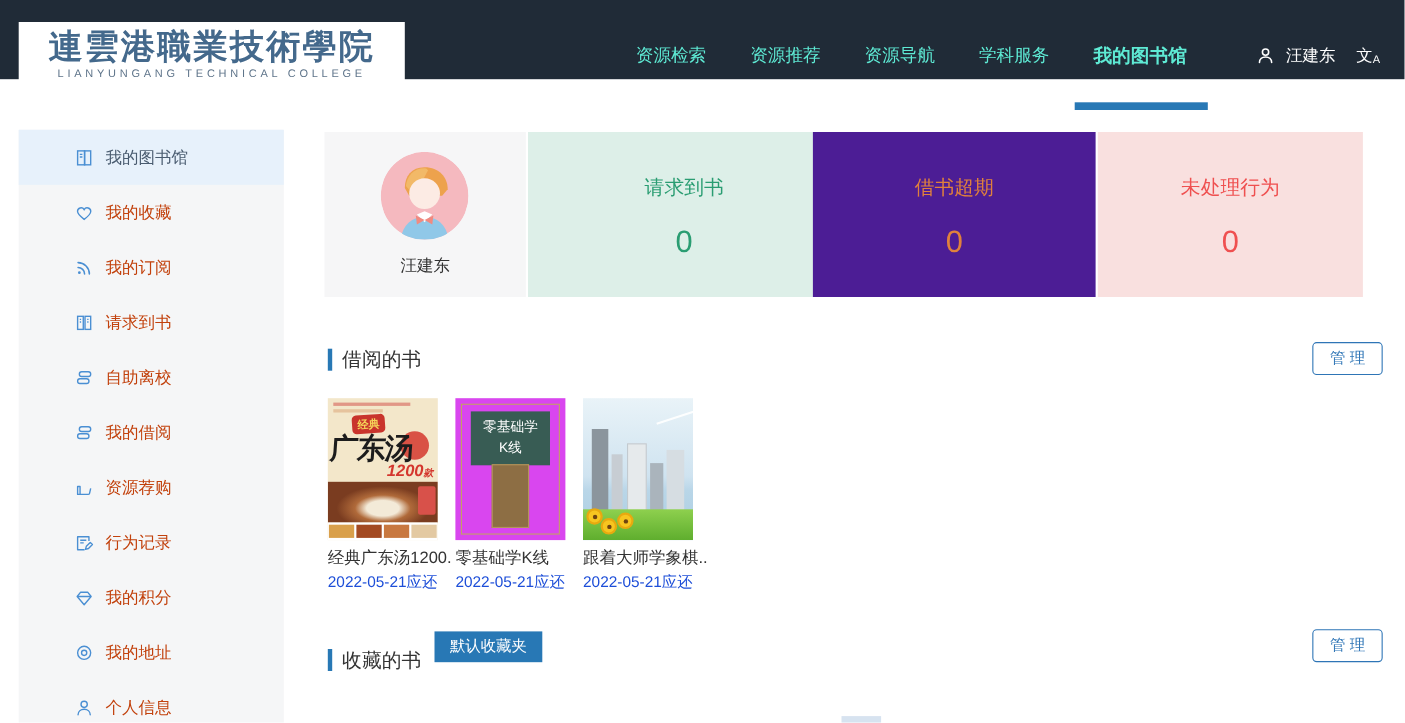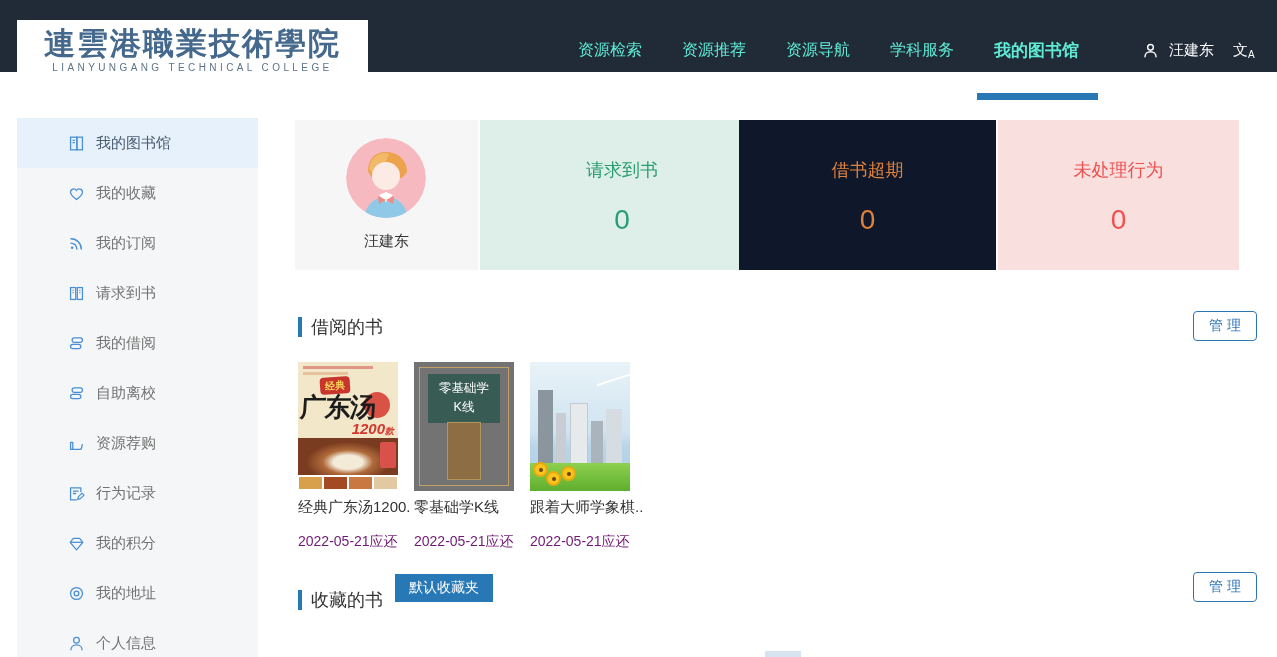--- a/index.html
+++ b/index.html
@@ -27,55 +27,55 @@
   .user-name { color:#fff; font-size:15px; margin-left:9px; }
   .lang-switch { position:absolute; left:1233px; top:0; height:100px; display:flex; align-items:center; color:#fff; cursor:pointer; }
   .lang-main { font-size:15px; }
   .lang-sub { font-size:10px; margin-top:8px; }
 
   
   .sidebar { position:absolute; left:17px; top:118px; width:241px; height:539px; background:#f5f6f7; }
   .side-item { height:50px; display:flex; align-items:center; padding-left:50px; cursor:pointer; }
   .side-item.active { background:#e7f1fb; }
   .side-item svg { flex:0 0 auto; margin-right:10px; }
-  .side-label { font-size:15px; color:#737373; white-space:nowrap; }
+  .side-label { font-size:15px; color:#c2410c; white-space:nowrap; }
   .side-item.active .side-label { color:#4a5c70; }
 
   
   .card { position:absolute; top:120px; height:150px; }
   .profile-card { left:295px; width:183px; background:#f6f6f7; }
   .avatar { position:absolute; left:51px; top:18px; width:80px; height:80px; border-radius:50%; overflow:hidden; }
   .profile-name { position:absolute; left:0; top:112px; width:100%; text-align:center; font-size:15px; color:#333; }
   .stat-card { text-align:center; cursor:pointer; }
   .stat-card .stat-label { font-size:18px; margin-top:38px; }
   .stat-card .stat-value { font-size:28px; margin-top:22px; }
   .stat-green { left:480px; width:284px; background:#ddefe8; }
   .stat-green .stat-label, .stat-green .stat-value { color:#2a9d72; }
-  .stat-orange { left:739px; width:257px; background:#0f172a; }
+  .stat-orange { left:739px; width:257px; background:#4c1d95; }
   .stat-orange .stat-label, .stat-orange .stat-value { color:#e0813c; }
   .stat-red { left:998px; width:241px; background:#f9e0df; }
   .stat-red .stat-label, .stat-red .stat-value { color:#ef5050; }
 
   
   .section-head { position:absolute; display:flex; align-items:center; }
   .section-bar { width:4px; height:20px; background:#2878b5; margin-right:9px; }
   .section-title { font-size:18px; color:#333; white-space:nowrap; }
   .manage-btn { position:absolute; width:64px; height:30px; background:#fff; border:1px solid #2e75b6;
                 border-radius:4px; color:#2e75b6; font-size:14px; display:flex; align-items:center;
                 justify-content:center; cursor:pointer; white-space:nowrap; }
   .folder-btn { position:absolute; left:395px; top:574px; height:28px; padding:0 14px; background:#2878b5;
                 color:#fff; font-size:14px; display:flex; align-items:center; justify-content:center;
                 cursor:pointer; white-space:nowrap; }
 
   
   .books-row { position:absolute; left:298px; top:362px; display:flex; }
   .book { width:100px; margin-right:16px; cursor:pointer; }
   .cover { position:relative; width:100px; height:129px; overflow:hidden; }
   .book-title { margin-top:7px; font-size:15px; color:#333; white-space:nowrap; overflow:hidden; width:113px; }
-  .book-due { margin-top:16px; font-size:14px; color:#701a75; white-space:nowrap; }
+  .book-due { margin-top:4px; font-size:14px; color:#1d4ed8; white-space:nowrap; }
 
   
   .cover-soup { background:#f3e7ca; }
   .soup-topline { position:absolute; left:5px; top:4px; width:70px; height:3px; background:#d8756a; opacity:.7; }
   .soup-topline2 { position:absolute; left:5px; top:10px; width:45px; height:3px; background:#e0b48a; opacity:.7; }
   .soup-badge { position:absolute; left:22px; top:15px; width:30px; height:17px; background:#c9342c; color:#f5d75a;
                 font-size:10px; font-weight:bold; display:flex; align-items:center; justify-content:center;
                 border-radius:4px; transform:rotate(-4deg); }
   .soup-big { position:absolute; left:2px; top:28px; font-family:"DejaVu Serif","Liberation Serif",serif;
               font-size:26px; font-weight:bold; color:#1c1c1c; letter-spacing:-1px; transform:skewX(-4deg); white-space:nowrap; }
@@ -83,21 +83,21 @@
   .soup-num { position:absolute; right:4px; top:58px; color:#d4372e; font-style:italic; font-weight:bold; font-size:15px; white-space:nowrap; }
   .soup-num .suffix { font-size:9px; }
   .soup-photo { position:absolute; left:0; top:76px; width:100px; height:37px;
                 background:radial-gradient(ellipse 42px 20px at 50% 65%, #f3ead8 0 35%, #b06a3a 60%, #7a3c20 100%); }
   .soup-tag { position:absolute; right:2px; top:80px; width:16px; height:26px; background:#d8514a; border-radius:2px; }
   .soup-strip { position:absolute; left:0; bottom:0; width:100px; height:16px; background:#fff; display:flex; }
   .soup-strip div { flex:1; margin:2px 1px; }
   .soup-c1 { background:#d9a04c; } .soup-c2 { background:#a34a22; } .soup-c3 { background:#c87840; } .soup-c4 { background:#e3c9a2; }
 
   
-  .cover-kline { background:#737373; }
+  .cover-kline { background:#d946ef; }
   .cover-kline .frame { position:absolute; inset:5px; border:1px solid #c2a066; }
   .kline-label { position:absolute; left:14px; top:12px; width:72px; background:#385c54; color:#fff;
                  font-size:12.5px; text-align:center; padding:5px 0; line-height:1.55; }
   .kline-spine { position:absolute; left:33px; top:60px; width:34px; height:58px; background:#8d6e44; border:1px solid #b3945c; }
 
   
   .cover-city { background:linear-gradient(#e9f3f8 0%, #cfe3f0 55%, #b9d6e8 65%, #a9cde2 100%); }
   .bldg { position:absolute; bottom:26px; }
   .bldg1 { left:8px;  width:15px; height:75px; background:#8b959d; }
   .bldg2 { left:26px; width:10px; height:52px; background:#c7cdd3; }
@@ -169,28 +169,28 @@
         <rect x="13" y="4.5" width="6.5" height="15"></rect>
         <path d="M7 8h1.5M7 11h1.5M15.5 8h1.5M15.5 11h1.5"></path>
     </svg>
     <span class="side-label">请求到书</span>
   </div>
   <div class="side-item">
     <svg width="19" height="19" viewBox="0 0 24 24" fill="none" stroke="#4a8fd3" stroke-width="1.6">
       <rect x="6.5" y="5" width="13" height="5.5" rx="2.7"></rect>
         <rect x="4.5" y="13" width="13" height="5.5" rx="2.7"></rect>
     </svg>
-    <span class="side-label">我的借阅</span>
+    <span class="side-label">自助离校</span>
   </div>
   <div class="side-item">
     <svg width="19" height="19" viewBox="0 0 24 24" fill="none" stroke="#4a8fd3" stroke-width="1.6">
       <rect x="6.5" y="5" width="13" height="5.5" rx="2.7"></rect>
         <rect x="4.5" y="13" width="13" height="5.5" rx="2.7"></rect>
     </svg>
-    <span class="side-label">自助离校</span>
+    <span class="side-label">我的借阅</span>
   </div>
   <div class="side-item">
     <svg width="19" height="19" viewBox="0 0 24 24" fill="none" stroke="#4a8fd3" stroke-width="1.6" stroke-linejoin="round">
       <path d="M4.5 10.5h2.8v9H4.5zM7.3 19.5h9.2c.9 0 1.5-.4 1.7-1.2l1.3-5.6c.3-1.1-.3-2--1.3-2h-5l.6-3.2c.2-1.2-.5-2.3-1.8-2.3l-3.7 5.8"></path>
     </svg>
     <span class="side-label">资源荐购</span>
   </div>
   <div class="side-item">
     <svg width="19" height="19" viewBox="0 0 24 24" fill="none" stroke="#4a8fd3" stroke-width="1.6" stroke-linejoin="round">
       <path d="M17.5 10V5h-13v15h8"></path>

